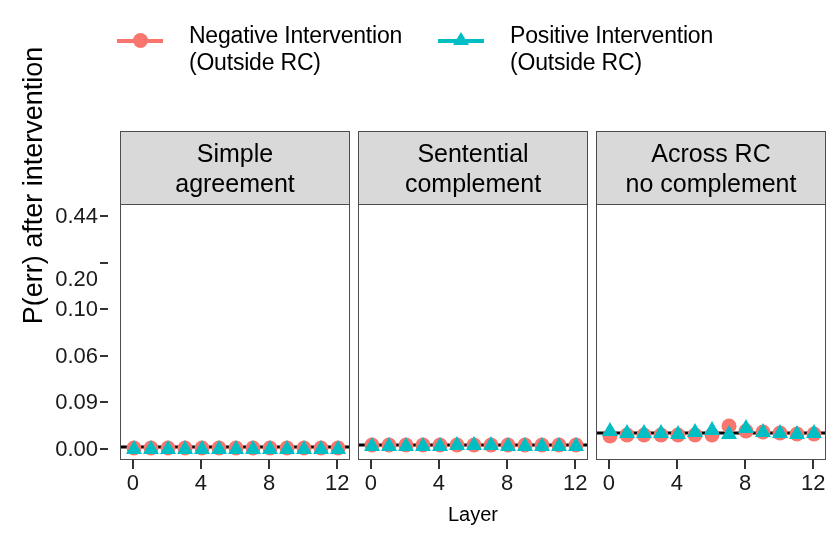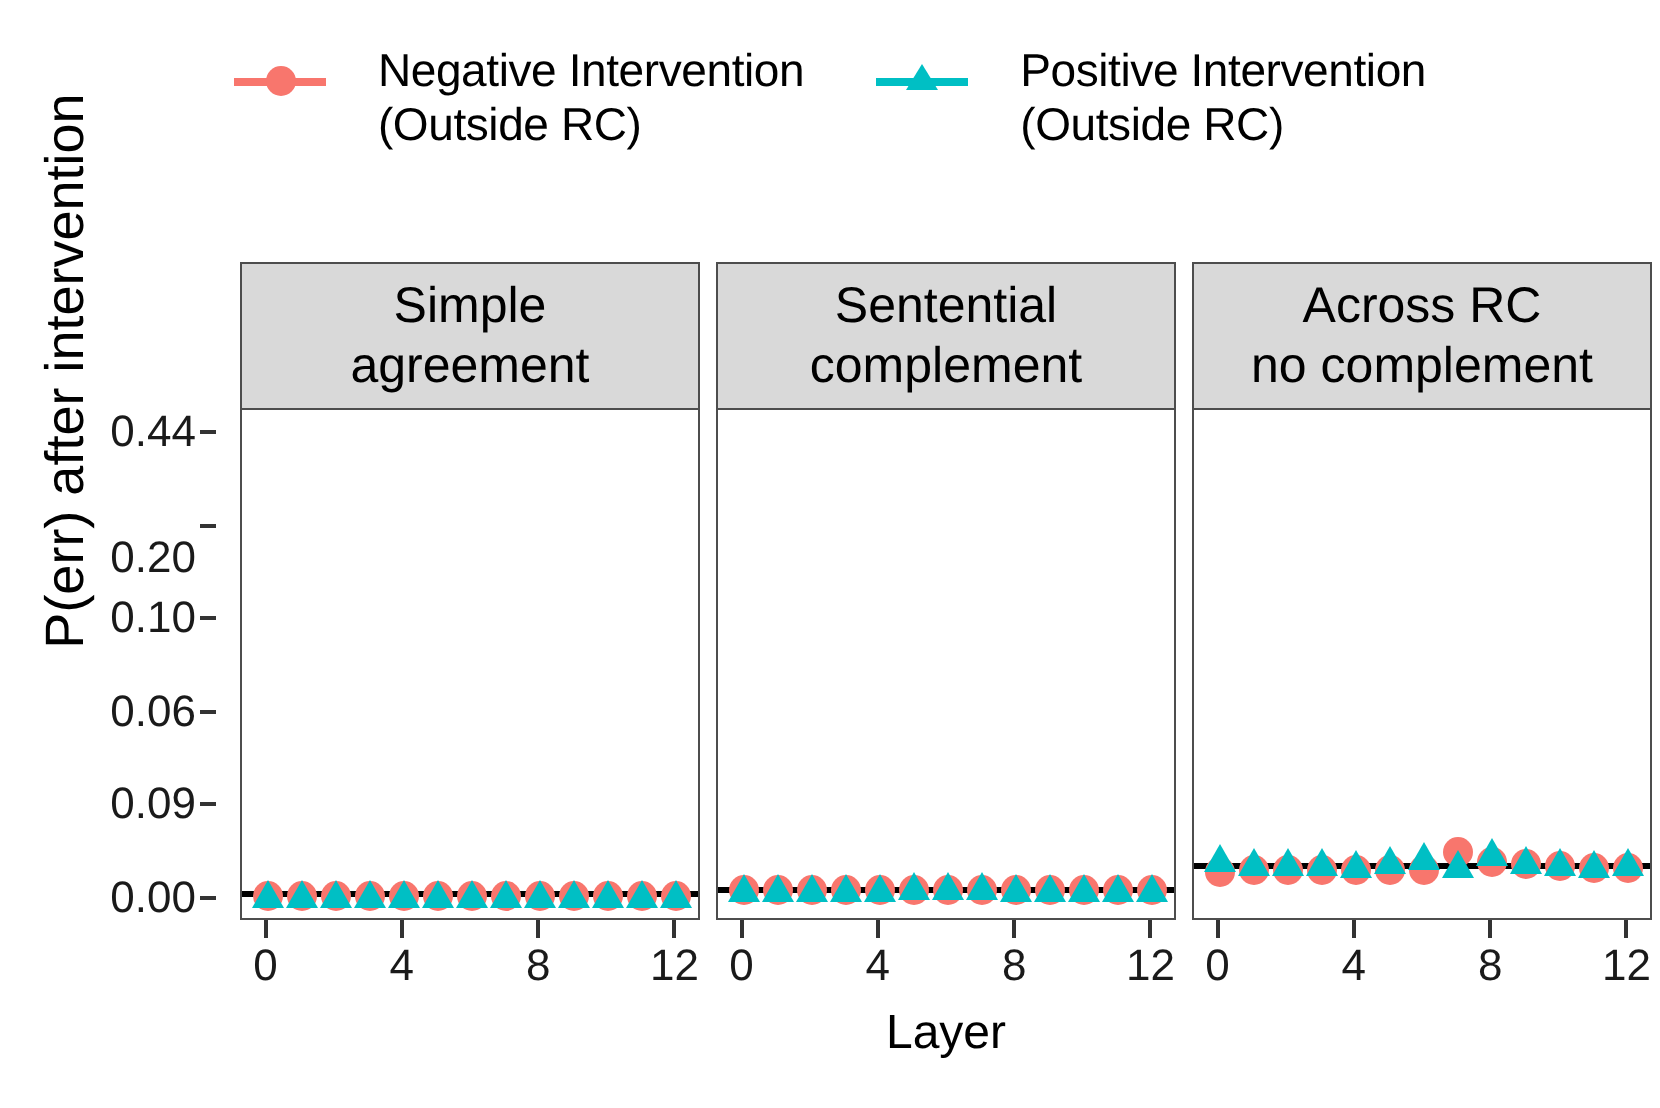--- a/index.html
+++ b/index.html
@@ -91,21 +91,21 @@
     transform-origin: center center;
     white-space: nowrap;
   }
 
   #xlab {
     position: absolute;
     left: 120px;
     top: 503px;
     width: 706px;
     text-align: center;
-    font-size: 24px;
+    font-size: 20px;
   }
 
   
   #ytick-col {
     position: absolute;
     left: 40px;
     top: 131px;
     width: 68px;
     height: 330px;
   }

